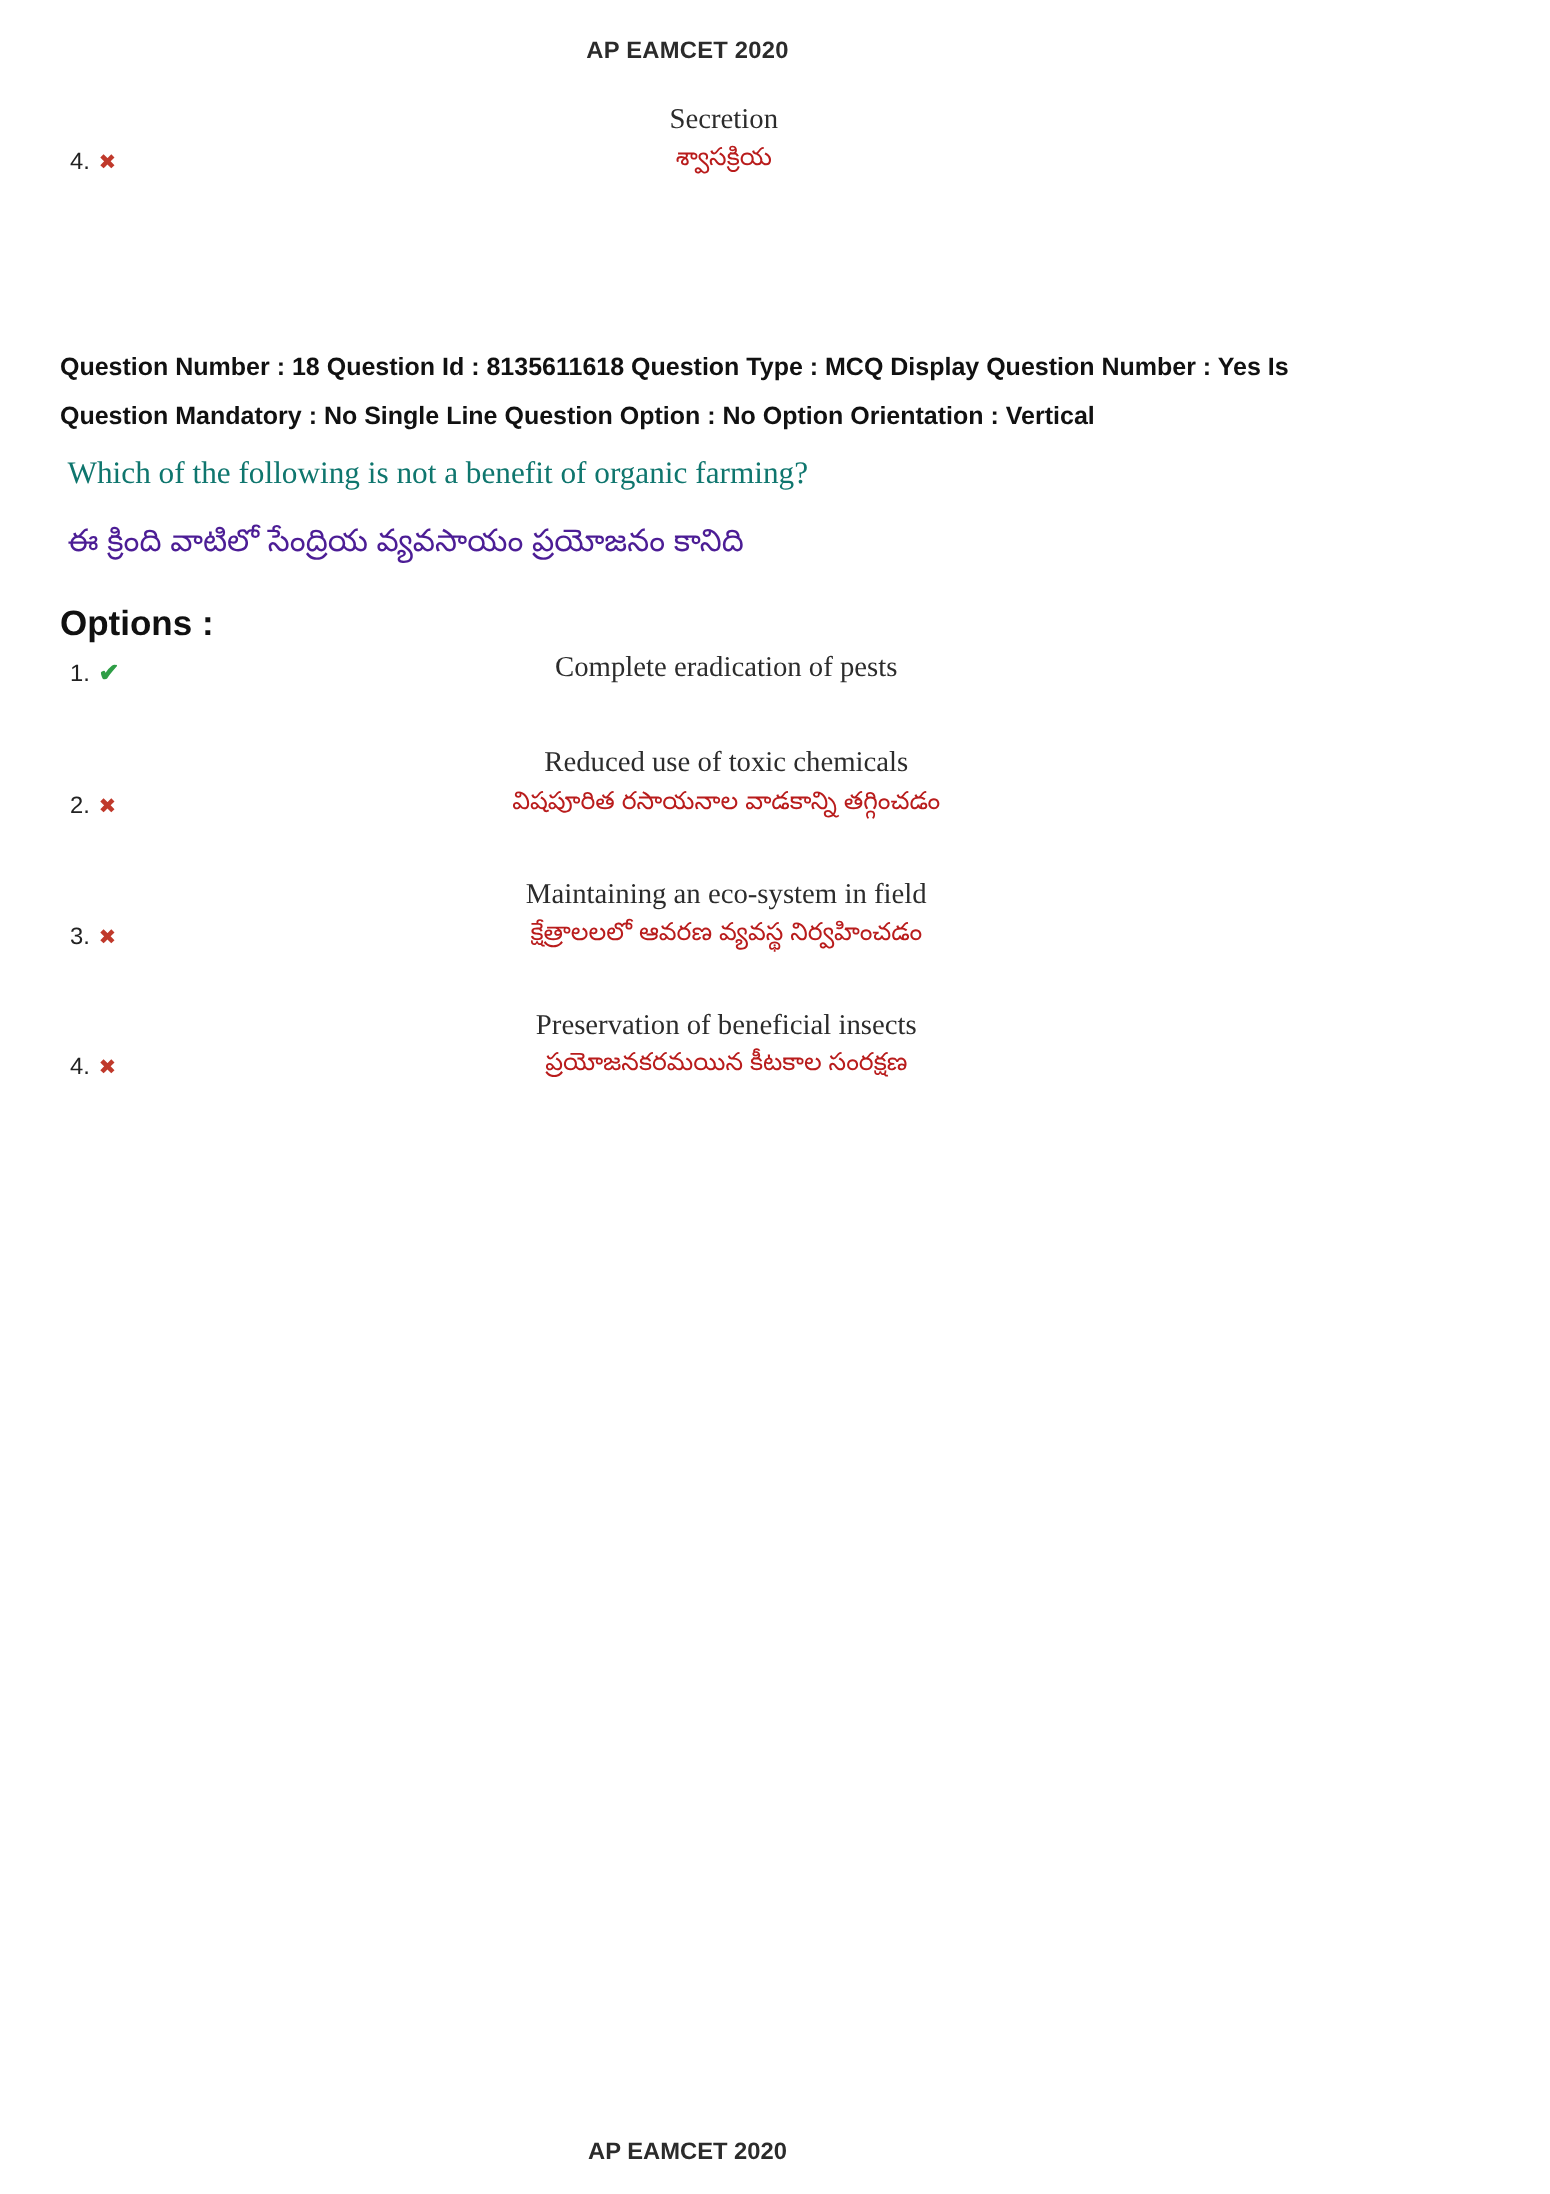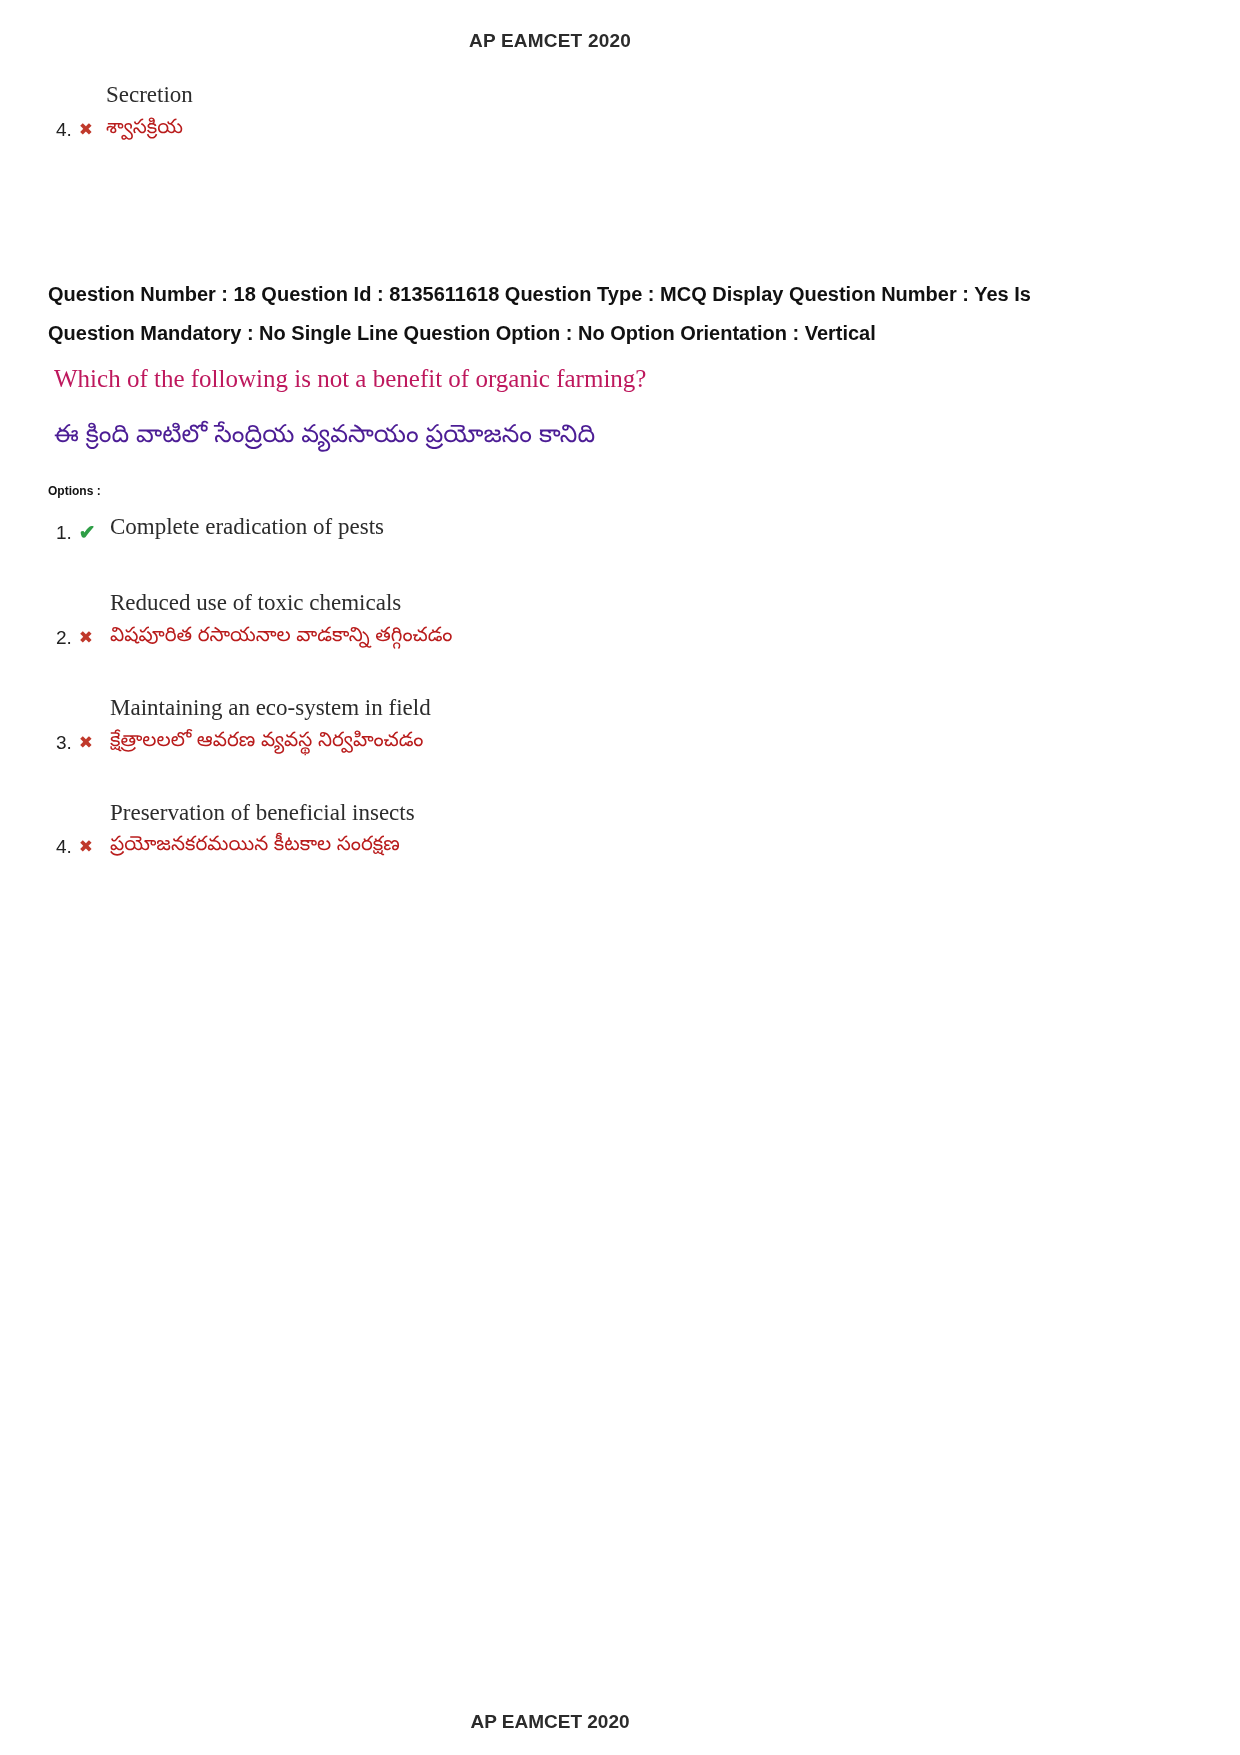--- a/index.html
+++ b/index.html
@@ -70,20 +70,21 @@
   .mark-right {
     color: #2e9e46;
     font-size: 20px;
     line-height: 1;
     position: relative;
     top: -2px;
     font-weight: bold;
   }
   .opt-body {
     flex: 1;
+    text-align: center;
   }
   .eng {
     font-family: "Liberation Serif", serif;
     font-size: 23px;
     color: #2c2c2c;
     line-height: 1.3;
     margin-bottom: 2px;
   }
   .tel {
     font-family: "Liberation Sans", sans-serif;
@@ -99,34 +100,34 @@
     font-weight: bold;
     color: #111;
     line-height: 1.95;
     max-width: 990px;
     margin-bottom: 6px;
   }
 
   .q-eng {
     font-family: "Liberation Serif", serif;
     font-size: 25px;
-    color: #be185d;
+    color: #0f766e;
     margin: 12px 0 26px 6px;
   }
   .q-tel {
     font-size: 25px;
     color: #4c1d95;
     margin: 0 0 30px 6px;
   }
 
   .options-label {
-    font-size: 12px;
+    font-size: 28px;
     font-weight: bold;
     color: #111;
-    margin-bottom: 14px;
+    margin-bottom: 4px;
   }
 
   .option-block {
     margin-bottom: 44px;
   }
   .option-block .opt-row {
     align-items: flex-end;
   }
   .option-text-wrap {
     padding-left: 4px;

